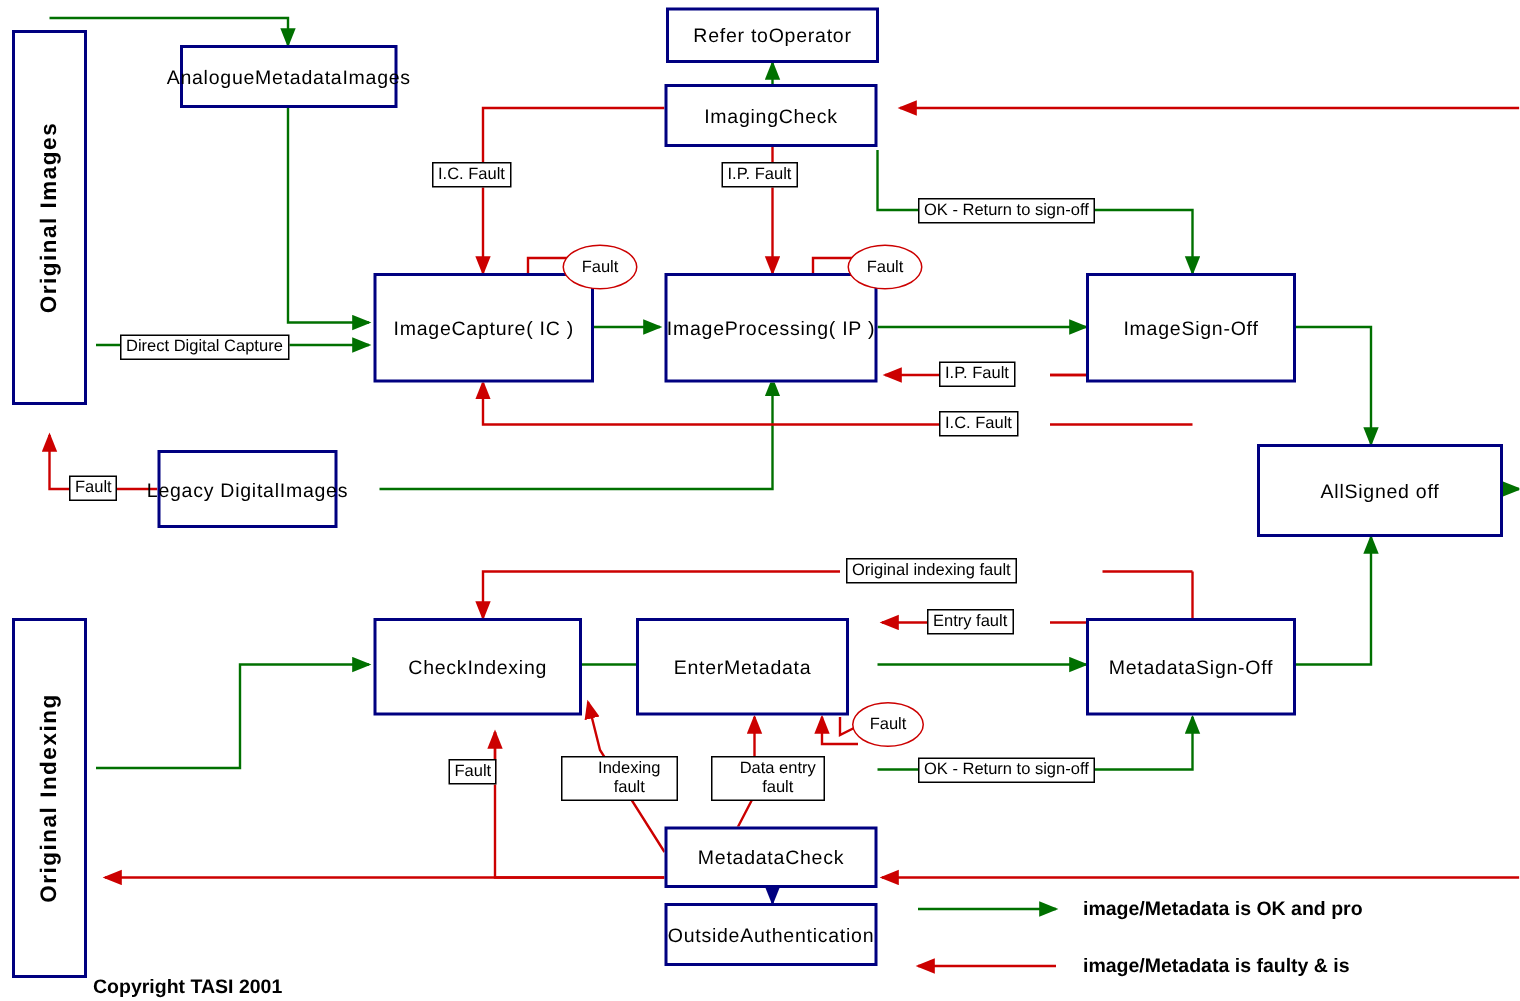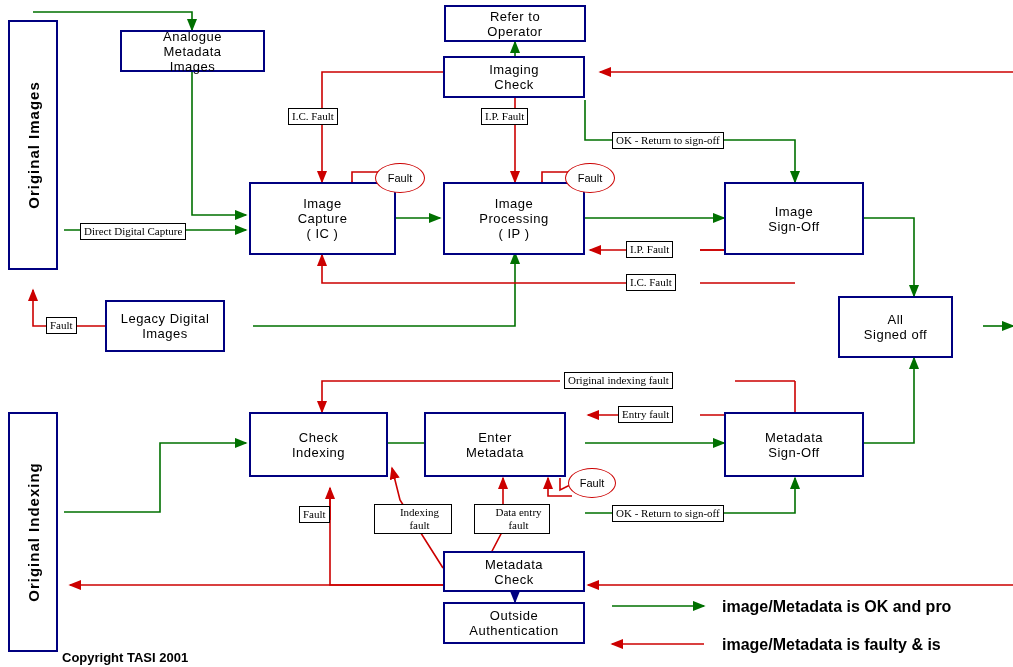--- a/index.html
+++ b/index.html
@@ -22,21 +22,20 @@
     width: 1013px;
     height: 667px;
     pointer-events: none;
   }
   .box {
     position: absolute;
     border: 2px solid #000080;
     background: #ffffff;
     color: #000000;
     display: flex;
-    flex-direction: column;
     align-items: center;
     justify-content: center;
     text-align: center;
     font-size: 13px;
     line-height: 15px;
     box-sizing: border-box;
     letter-spacing: 0.5px;
   }
   .box .ln { display: block; white-space: nowrap; }
   .vbox {
@@ -61,21 +60,20 @@
     position: absolute;
     border: 1px solid #000000;
     background: #ffffff;
     color: #000000;
     font-size: 11px;
     line-height: 13px;
     padding: 1px 3px;
     text-align: center;
     white-space: nowrap;
     box-sizing: border-box;
-    font-family: Liberation Serif, serif;
   }
   .lbl.two { white-space: normal; padding-left: 16px; }
   .fault-ellipse {
     position: absolute;
     border: 1px solid #cc0000;
     border-radius: 50%;
     background: #ffffff;
     color: #000000;
     font-size: 11px;
     display: flex;
@@ -95,21 +93,21 @@
   }
   .copyright {
     position: absolute;
     font-size: 13px;
     font-weight: bold;
     color: #000000;
     white-space: nowrap;
   }
   .legend-text {
     position: absolute;
-    font-size: 16px;
+    font-size: 13px;
     font-weight: bold;
     color: #000000;
     white-space: nowrap;
   }
 </style>
 </head>
 <body>
 
 <div id="canvas">
 
@@ -235,21 +233,21 @@
     <span class="ln">Image</span>
     <span class="ln">Processing</span>
     <span class="ln">( IP )</span>
   </div>
 
   <div class="box" style="left:724px; top:182px; width:140px; height:73px;">
     <span class="ln">Image</span>
     <span class="ln">Sign-Off</span>
   </div>
 
-  <div class="box" style="left:838px; top:296px; width:115px; height:62px;">
+  <div class="box" style="left:838px; top:296px; width:164px; height:62px;">
     <span class="ln">All</span>
     <span class="ln">Signed off</span>
   </div>
 
   <div class="box" style="left:105px; top:300px; width:120px; height:52px;">
     <span class="ln">Legacy Digital</span>
     <span class="ln">Images</span>
   </div>
 
   <div class="box" style="left:249px; top:412px; width:139px; height:65px;">

